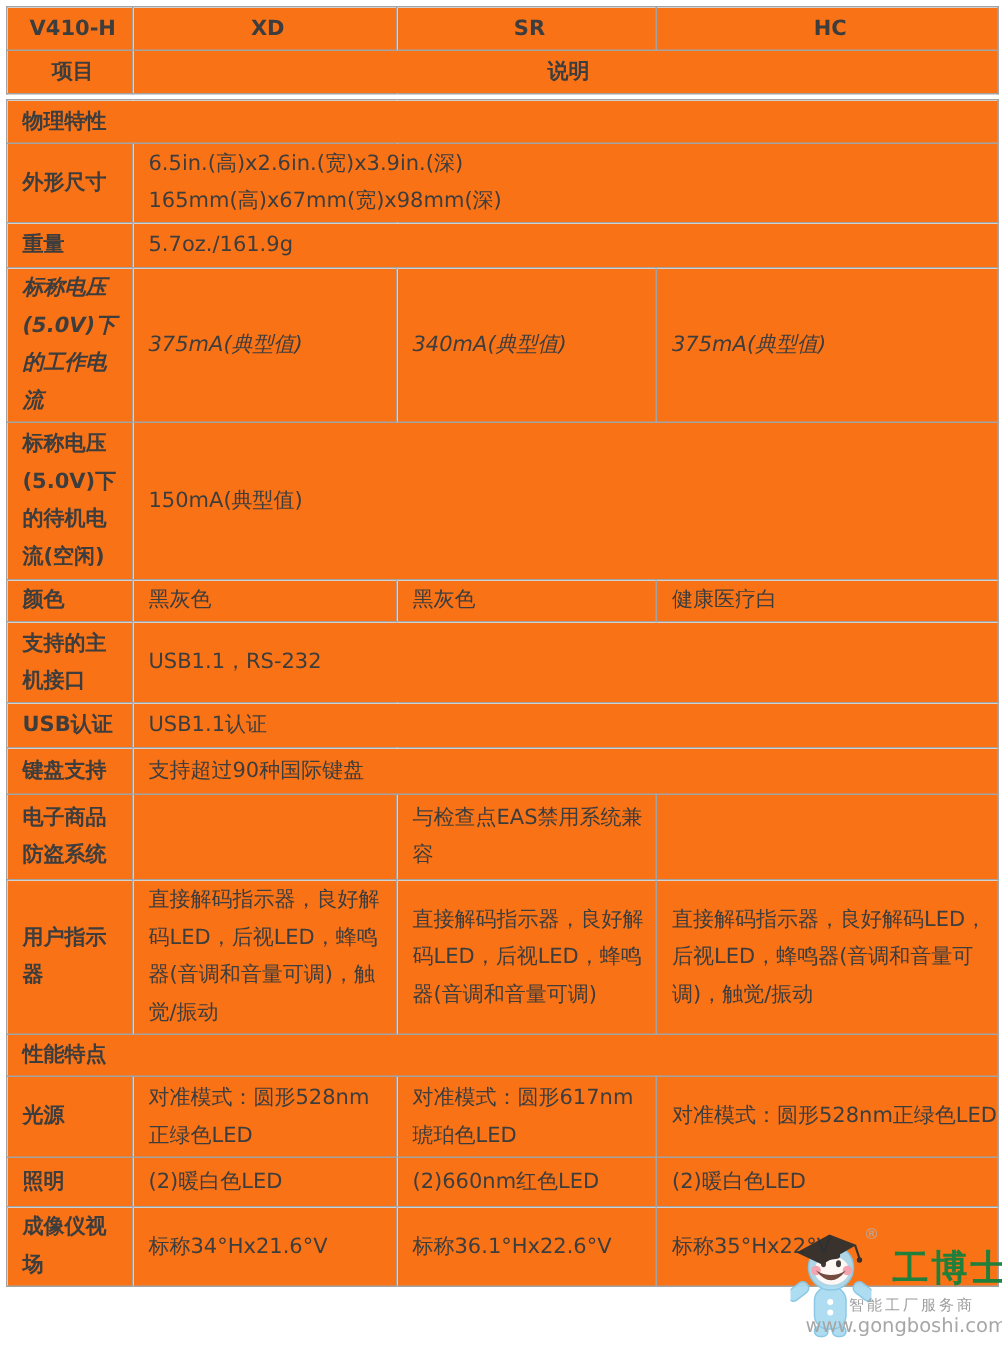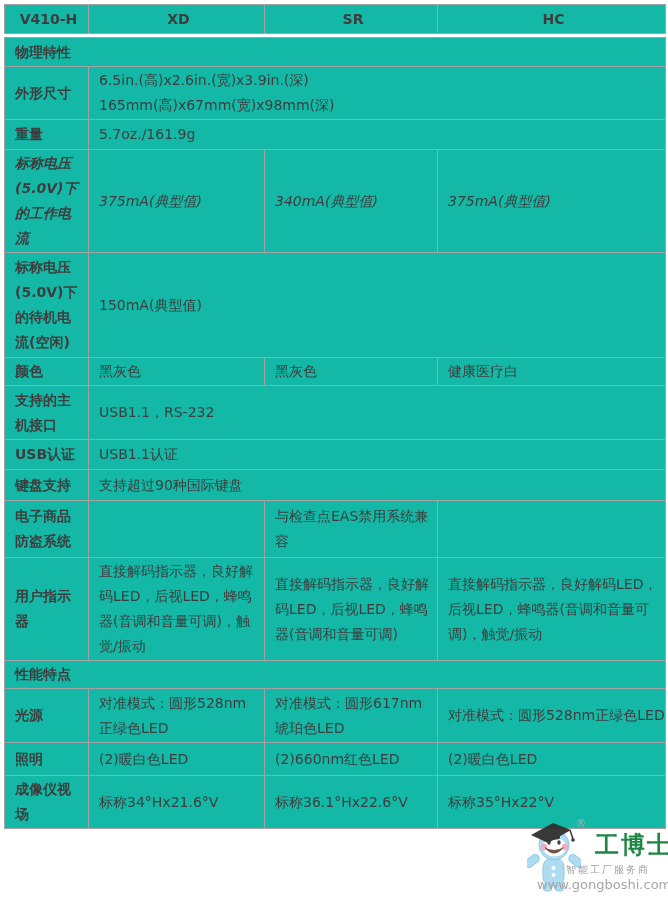--- a/index.html
+++ b/index.html
@@ -12,21 +12,21 @@
   }
   .wrap { padding: 4px 0 0 4px; }
   table.t {
     border-collapse: collapse; table-layout: fixed; width: 661px;
   }
   table.t td {
     border: 1px solid #a3a3a3;
     font-size: 14px; line-height: 25px;
     padding: 1px 6px 1px 10px;
     vertical-align: middle;
-    background: #14b8a6;
+    background: #f97316;
     overflow: hidden;
     word-break: break-word;
   }
   table.hdr { margin-bottom: 3px; }
   td.g { background: #e4e4e4; font-weight: bold; }
   td.c { text-align: center; }
   td.lbl { background: #e4e4e4; font-weight: bold; padding: 1px 2px 1px 7px; }
   td.sec { background: #e4e4e4; font-weight: bold; padding-left: 7px; }
   td.nw { white-space: nowrap; padding-right: 3px; }
   tr.r29 { height: 29px; } tr.r50 { height: 50px; } tr.r30 { height: 30px; }
@@ -61,20 +61,24 @@
         <col style="width:173px">
         <col style="width:228px">
       </colgroup>
     <tbody>
         <tr class="r29">
       <td class="g c">V410-H</td>
       <td class="g c">XD</td>
       <td class="g c">SR</td>
       <td class="g c">HC</td>
     </tr>
+    <tr class="r29">
+      <td class="g c">项目</td>
+      <td class="g c" colspan="3">说明</td>
+    </tr>
   </tbody>
     </table>
 
   <table class="t">
     <colgroup>
         <col style="width:84px">
         <col style="width:176px">
         <col style="width:173px">
         <col style="width:228px">
       </colgroup>

